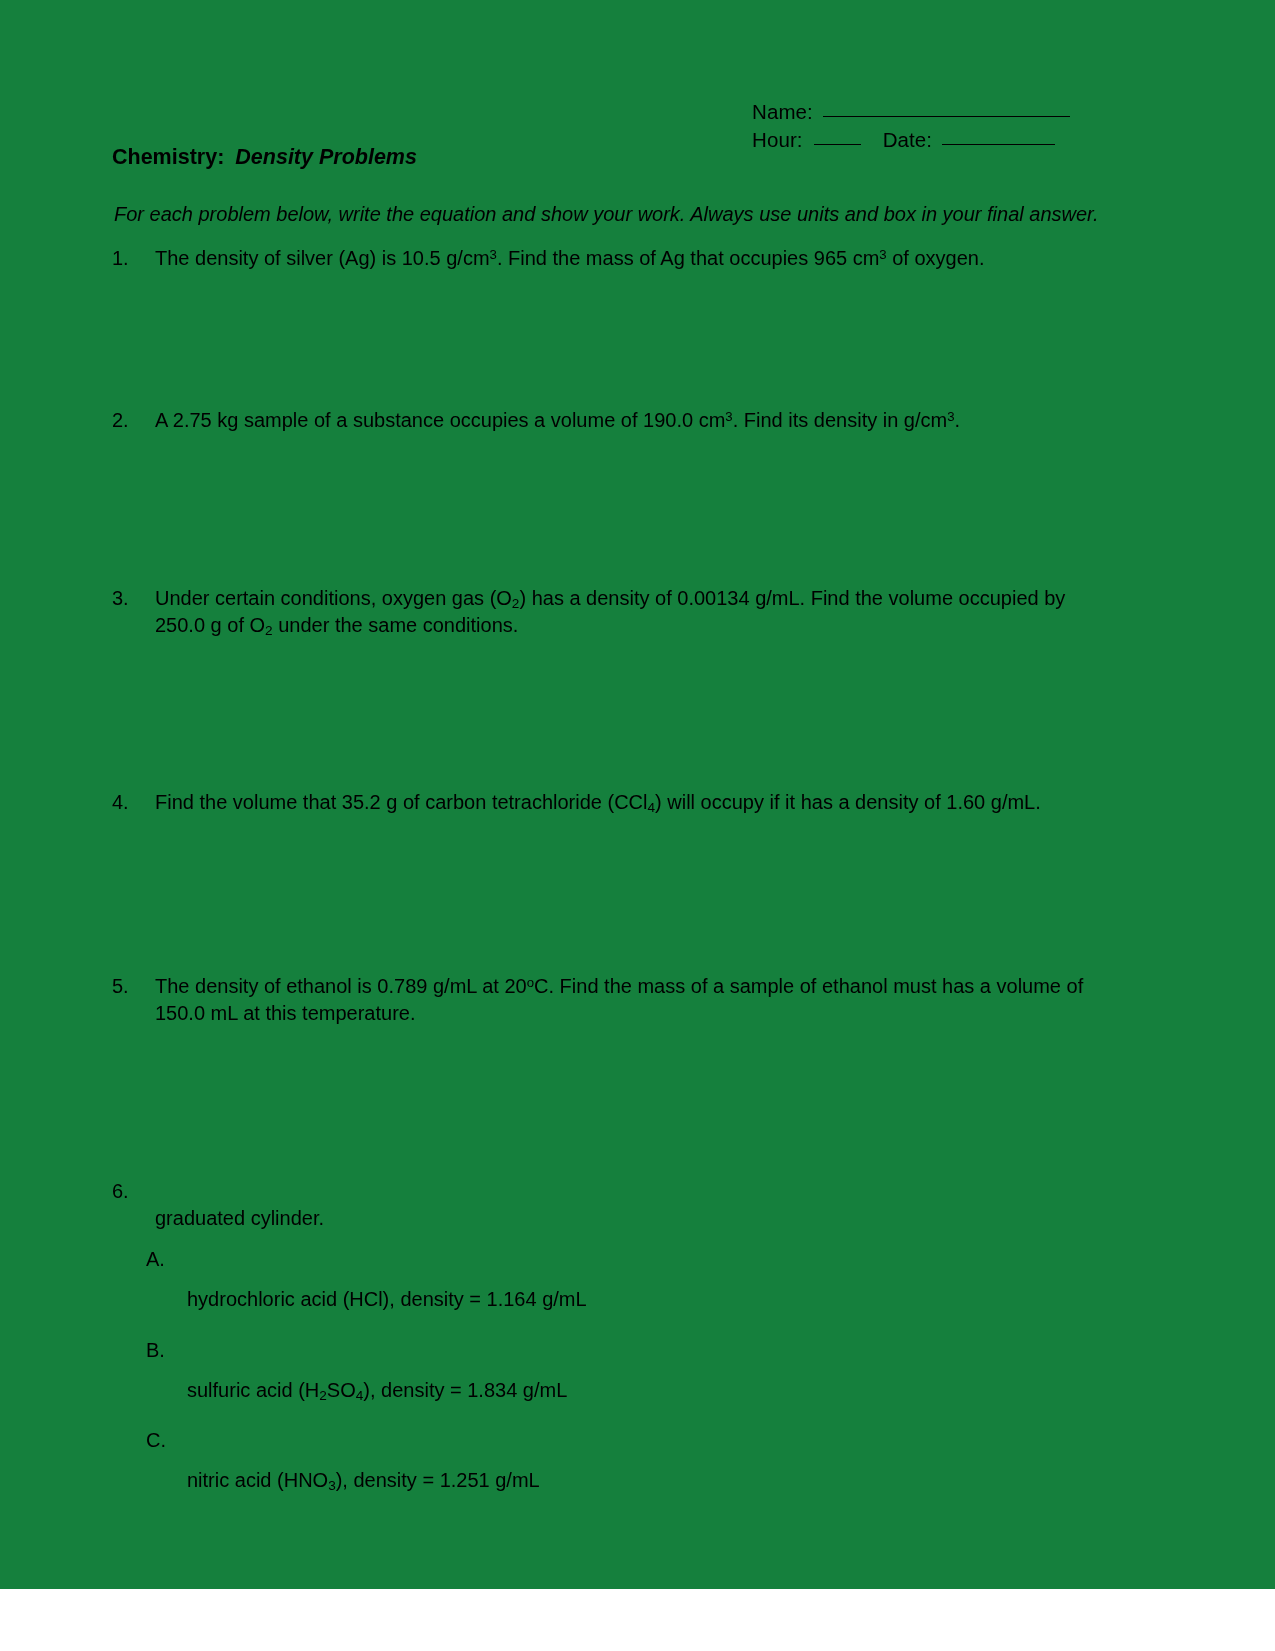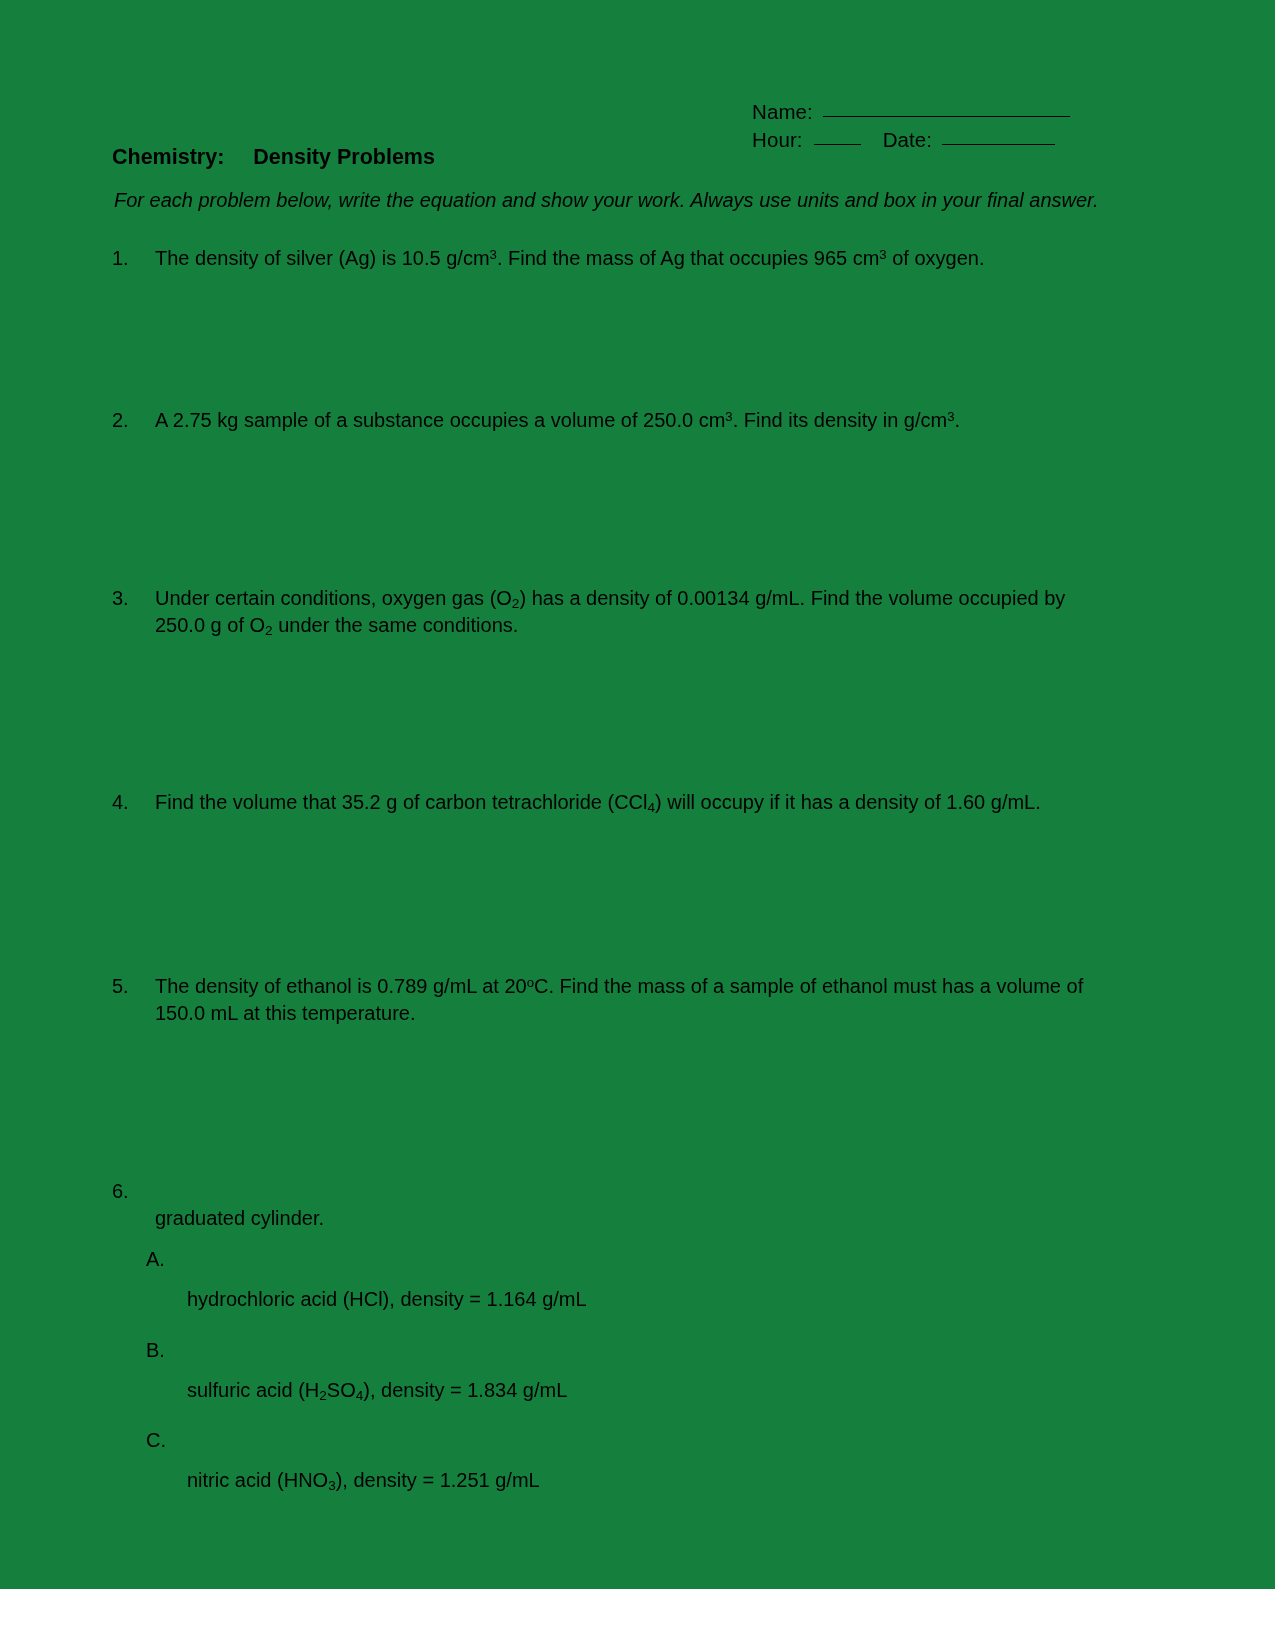--- a/index.html
+++ b/index.html
@@ -54,28 +54,29 @@
   .title {
     position: absolute;
     left: 112px;
     top: 145px;
     font-size: 21.5px;
     font-weight: bold;
     white-space: nowrap;
   }
   .title .subject { font-style: normal; }
   .title .topic {
-    margin-left: 29px;
+    font-style: italic;
+    margin-left: 11px;
   }
 
   
   .instructions {
     position: absolute;
     left: 114px;
-    top: 187px;
+    top: 201px;
     width: 1010px;
     font-size: 20px;
     font-style: italic;
     line-height: 26px;
     white-space: nowrap;
   }
 
   
   .problem {
     position: absolute;
@@ -154,21 +155,21 @@
 
   <div class="instructions">For each problem below, write the equation and show your work.  Always use units and box in your final answer.</div>
 
   <div class="problem p1">
     <span class="num">1.</span>
     <span class="body"><span>The density of silver (Ag) is 10.5 g/cm</span><sup>3</sup><span>.  Find the mass of Ag that occupies 965 cm</span><sup>3</sup><span> of oxygen.</span></span>
   </div>
 
   <div class="problem p2">
     <span class="num">2.</span>
-    <span class="body"><span>A 2.75 kg sample of a substance occupies a volume of 250.0 cm</span><sup>3</sup><span>.  Find its density in g/cm</span><sup>3</sup><span>.</span></span>
+    <span class="body"><span>A 2.75 kg sample of a substance occupies a volume of 190.0 cm</span><sup>3</sup><span>.  Find its density in g/cm</span><sup>3</sup><span>.</span></span>
   </div>
 
   <div class="problem p3">
     <span class="num">3.</span>
     <span class="body"><span>Under certain conditions, oxygen gas (O</span><sub>2</sub><span>) has a density of 0.00134 g/mL.  Find the volume occupied by</span><br><span>250.0 g of O</span><sub>2</sub><span> under the same conditions.</span></span>
   </div>
 
   <div class="problem p4">
     <span class="num">4.</span>
     <span class="body"><span>Find the volume that 35.2 g of carbon tetrachloride (CCl</span><sub>4</sub><span>) will occupy if it has a density of 1.60 g/mL.</span></span>

